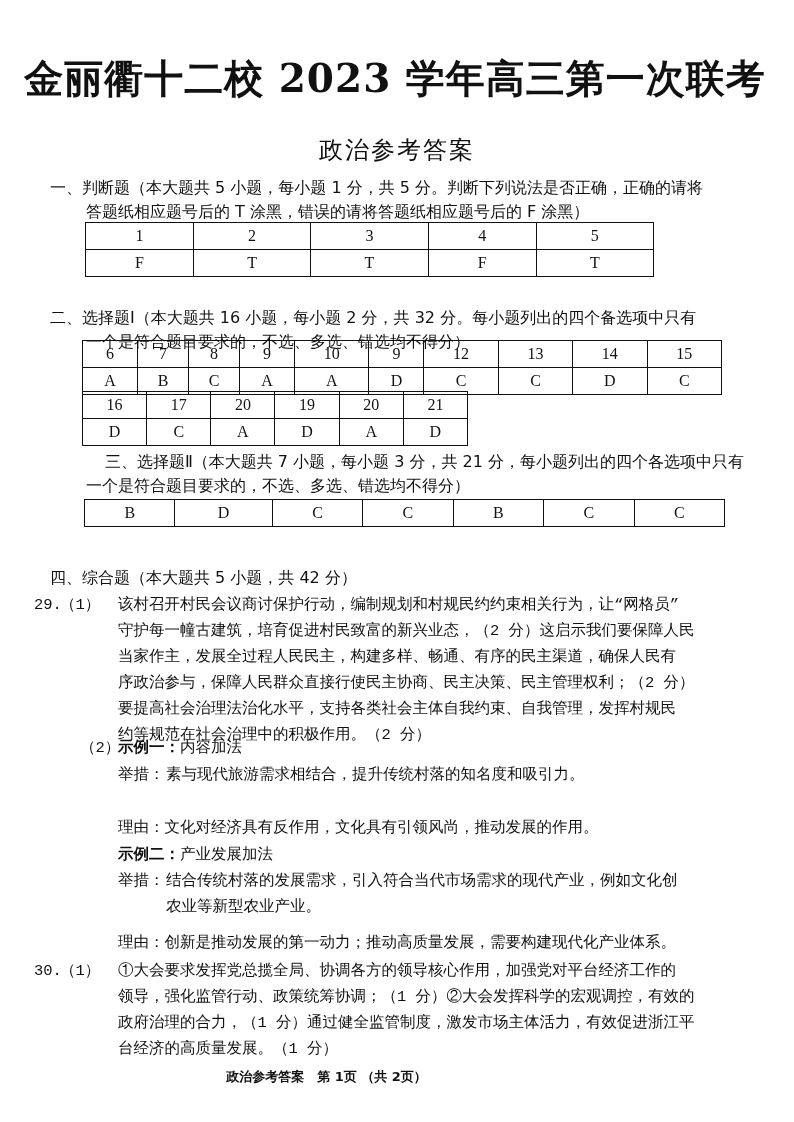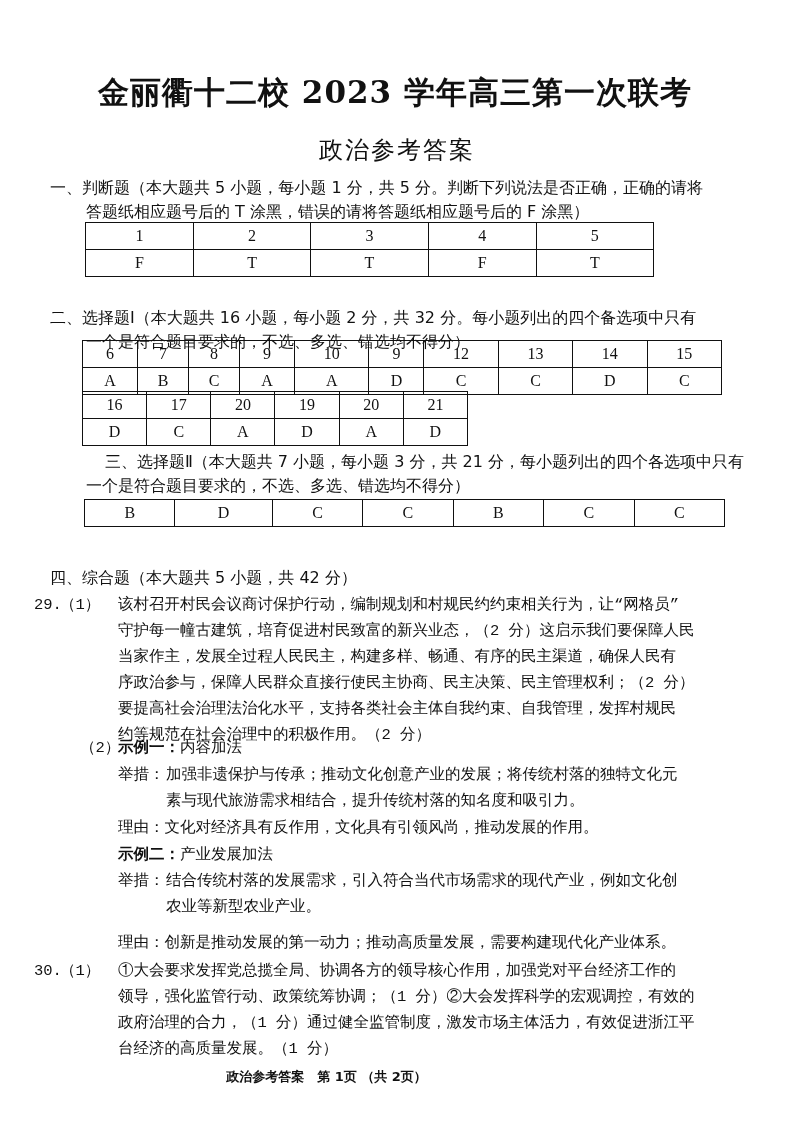--- a/index.html
+++ b/index.html
@@ -1,22 +1,22 @@
 <!DOCTYPE html>
 <html><head>
 <meta charset="utf-8">
 <style>
   html, body { margin: 0; padding: 0; background: #ffffff; }
   body {
     width: 794px; height: 1122px; position: relative; overflow: hidden;
     font-family: "DejaVu Serif", "Liberation Serif", serif; color: #111;
   }
   .title {
-    position: absolute; left: 0; width: 790px; top: 72px; text-align: center;
-    font-size: 31px; font-weight: bold; letter-spacing: 1px;
+    position: absolute; left: 0; width: 790px; top: 52px; text-align: center;
+    font-size: 39px; font-weight: bold; letter-spacing: 1px;
     font-family: "DejaVu Serif", serif;
   }
   .subtitle {
     position: absolute; left: 0; width: 794px; top: 134px; text-align: center;
     font-size: 24px; letter-spacing: 2px;
   }
   .sec {
     position: absolute; left: 54px; width: 690px;
     font-size: 16px; line-height: 24px;
     font-family: "DejaVu Sans", "Liberation Sans", sans-serif;
@@ -154,21 +154,20 @@
   <div>要提高社会治理法治化水平，支持各类社会主体自我约束、自我管理，发挥村规民</div>
   <div>约等规范在社会治理中的积极作用。（2 分）</div>
 </div>
 
 <div class="para" style="left:80px; top:735px;">（2）</div>
 <div class="para" style="left:118px; top:735px;">
   <span class="bold">示例一：</span><span>内容加法</span>
 </div>
 <div class="para" style="left:118px; top:762px;">举措：</div>
 <div class="para" style="left:166px; top:762px; width:580px;">
-  <div>加强非遗保护与传承；推动文化创意产业的发展；将传统村落的独特文化元</div>
   <div>素与现代旅游需求相结合，提升传统村落的知名度和吸引力。</div>
 </div>
 <div class="para" style="left:118px; top:815px;">
   <span>理由：</span><span>文化对经济具有反作用，文化具有引领风尚，推动发展的作用。</span>
 </div>
 <div class="para" style="left:118px; top:842px;">
   <span class="bold">示例二：</span><span>产业发展加法</span>
 </div>
 <div class="para" style="left:118px; top:868px;">举措：</div>
 <div class="para" style="left:166px; top:868px; width:580px;">

